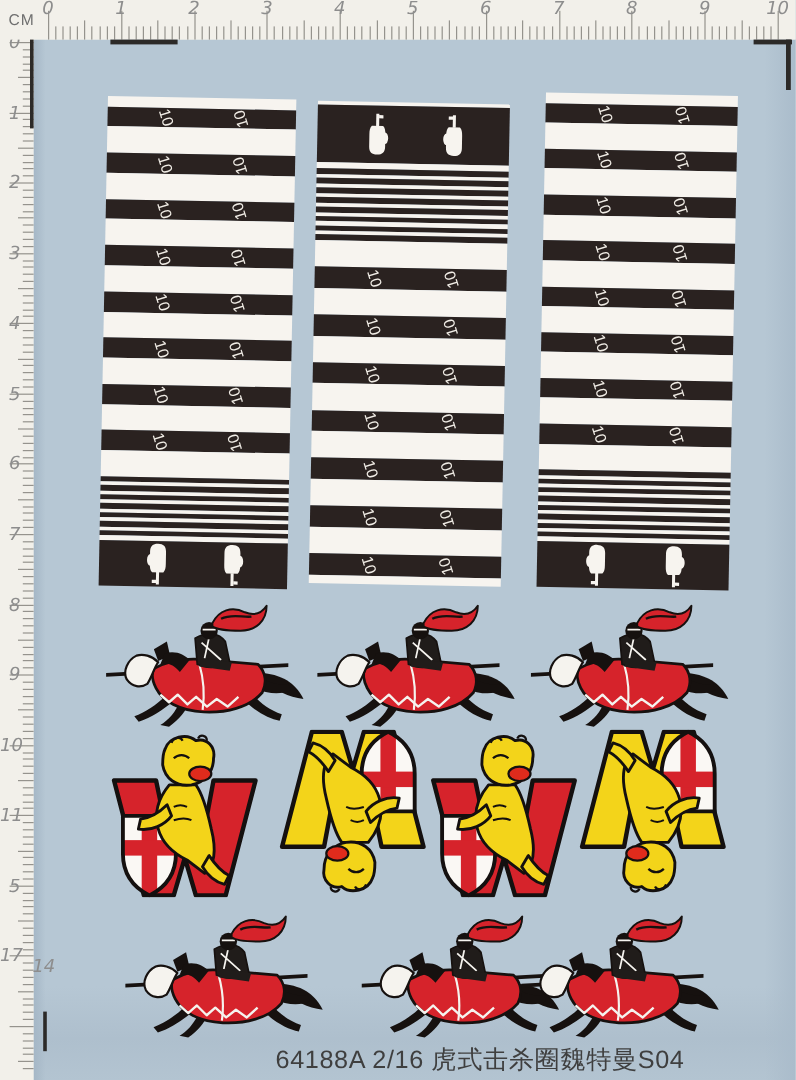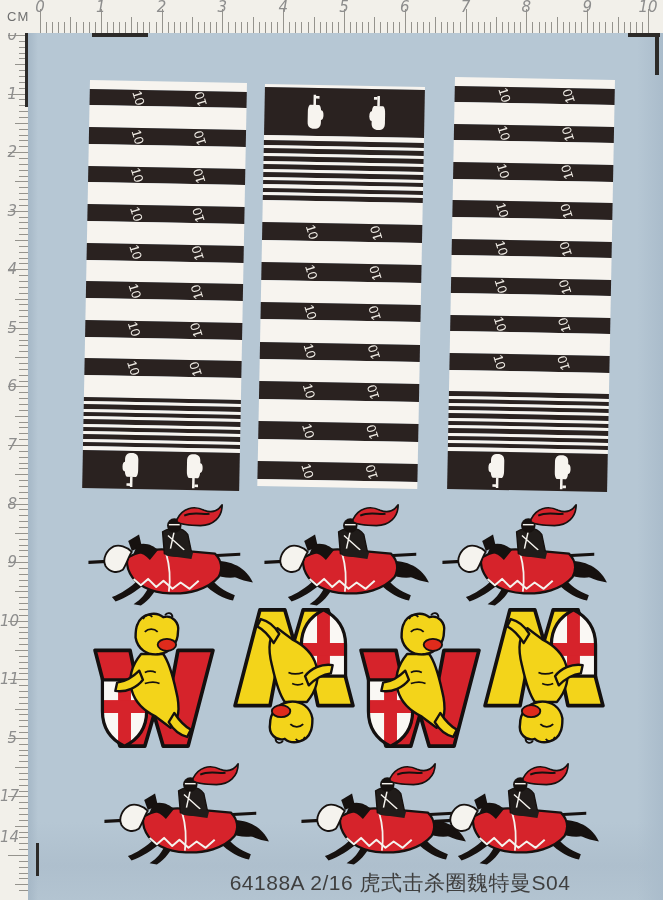--- a/index.html
+++ b/index.html
@@ -339,21 +339,21 @@
       <div class="num-left" style="top: 269.28px;">4</div>
       <div class="num-left" style="top: 327.85px;">5</div>
       <div class="num-left" style="top: 386.42px;">6</div>
       <div class="num-left" style="top: 444.99px;">7</div>
       <div class="num-left" style="top: 503.56px;">8</div>
       <div class="num-left" style="top: 562.13px;">9</div>
       <div class="num-left" style="top: 620.7px;">10</div>
       <div class="num-left" style="top: 679.27px;">11</div>
       <div class="num-left" style="top: 737.84px;">5</div>
       <div class="num-left" style="top: 796.41px;">17</div>
-      <div class="num-left" style="top: 837px;">14</div>
+      <div class="num-left" style="top: 805px; padding-left: 27px;">14</div>
     </div>
 </div>
 <div class="cm-label">CM</div>
 
 <div>
     <div class="strip" style="left: 90px; top: 80px; width: 157px; height: 408px;">
       <div class="seg light" style="flex: 10 0 0px;"></div>
       <div class="seg dark" style="flex: 19 0 0px;">
         <span class="ring-label l">10</span>
         <span class="ring-label r">10</span>

